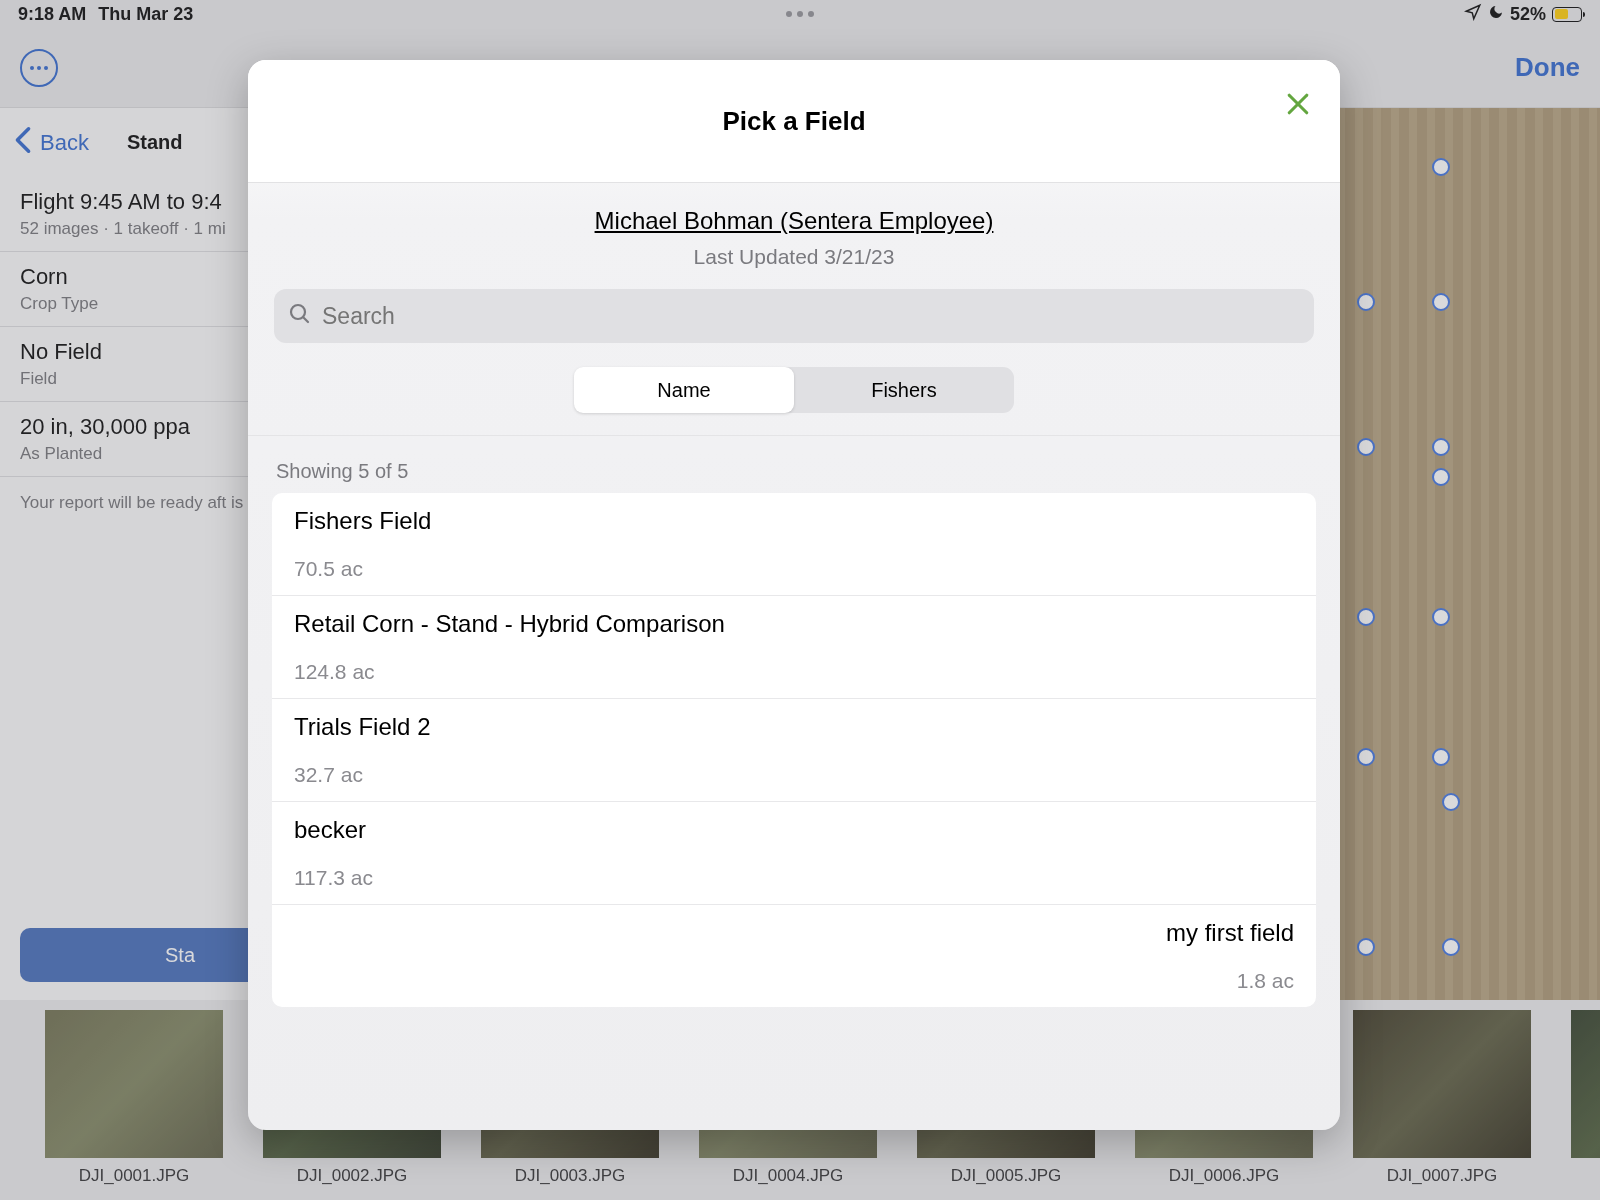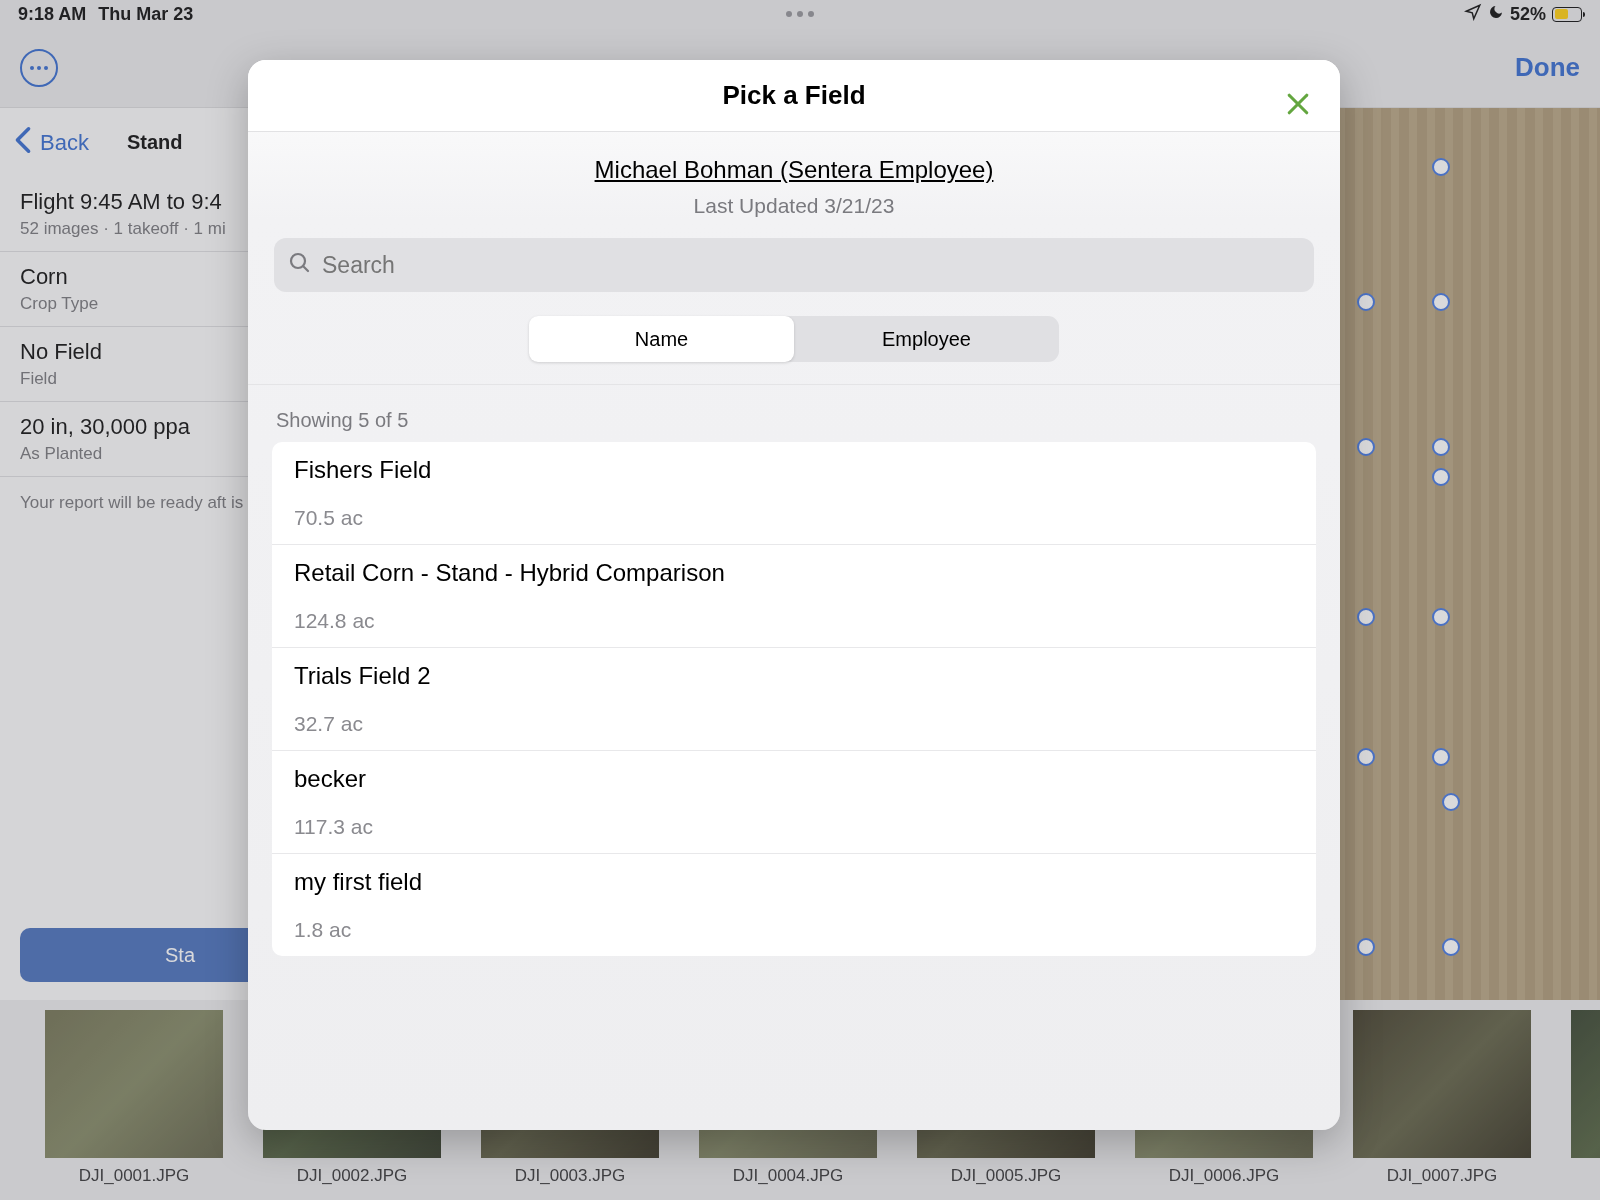--- a/index.html
+++ b/index.html
@@ -44,42 +44,42 @@
 .thumbs { position: absolute; left: 0; right: 0; bottom: 0; height: 200px; display: flex; gap: 18px; padding: 10px 14px 0 14px; background: #eaeaec; }
 .thumb { width: 200px; display: flex; flex-direction: column; align-items: center; padding-left: 40px; }
 .thumb-img { width: 178px; height: 148px; background: linear-gradient(135deg, #6b6b4a, #7c815b, #5a5a3f); }
 .thumb-img.g2 { background: linear-gradient(135deg, #2d3a24, #4a5a36, #2a321f); }
 .thumb-img.g3 { background: linear-gradient(135deg, #3a3520, #59593c, #2e2a18); }
 .thumb-label { font-size: 17px; color: #2a2a2c; margin-top: 8px; }
 
 
 .modal-backdrop { position: absolute; inset: 0; background: rgba(120,120,125,0.28); }
 .modal { position: absolute; top: 60px; left: 248px; width: 1092px; height: 1070px; background: linear-gradient(#fefefe, #f2f2f4 160px, #eeeef0); border-radius: 18px; overflow: hidden; box-shadow: 0 12px 40px rgba(0,0,0,0.25); display: flex; flex-direction: column; }
-.modal-header { position: relative; height: 72px; display: flex; align-items: center; justify-content: center; border-bottom: 1px solid #e2e2e4; background: #fff; }
+.modal-header { position: relative; height: 123px; display: flex; align-items: center; justify-content: center; border-bottom: 1px solid #e2e2e4; background: #fff; }
 .modal-title { font-size: 26px; font-weight: 700; color: #000; }
 .modal-close { position: absolute; right: 24px; top: 28px; width: 36px; height: 36px; display: flex; align-items: center; justify-content: center; }
 .modal-close svg { width: 30px; height: 30px; }
 
 .modal-sub { text-align: center; padding-top: 24px; }
 .modal-sub .user { font-size: 24px; color: #000; text-decoration: underline; }
 .modal-sub .updated { font-size: 21px; color: #7a7a7f; margin-top: 10px; }
 
 .search-wrap { margin: 20px 26px 0 26px; height: 54px; background: #e0e0e3; border-radius: 12px; display: flex; align-items: center; padding: 0 14px; gap: 10px; }
 .search-icon svg { width: 24px; height: 24px; stroke: #7a7a7f; fill: none; }
 .search-input { flex: 1; background: none; border: none; font-size: 23px; color: #7a7a7f; outline: none; }
 
-.segmented { margin: 24px auto 0 auto; width: 530px; height: 46px; background: #e0e0e3; border-radius: 11px; padding: 0; display: flex; }
+.segmented { margin: 24px auto 0 auto; width: 440px; height: 46px; background: #e0e0e3; border-radius: 11px; padding: 0; display: flex; }
 .segmented .seg { flex: 1; display: flex; align-items: center; justify-content: center; font-size: 20px; color: #000; border-radius: 9px; }
 .segmented .seg.active { background: #fff; box-shadow: 0 1px 3px rgba(0,0,0,0.15); font-weight: 500; }
 
 .showing { padding: 24px 28px 10px 28px; font-size: 20px; color: #7a7a7f; border-top: 1px solid #e4e4e6; margin-top: 22px; }
 
 .field-list { margin: 0 24px; background: #fff; border-radius: 10px; overflow: hidden; }
 .field-item { padding: 14px 22px; border-bottom: 1px solid #e8e8ea; }
-.field-item:last-child { border-bottom: none; }
+.field-item:last-child { border-bottom: none; text-align: right; }
 .field-item .name { font-size: 24px; color: #000; font-weight: 500; }
 .field-item .area { font-size: 21px; color: #8a8a8f; margin-top: 22px; }
 </style>
 </head>
 <body>
 
 <div class="status-bar">
   <div class="status-left">
     <span>9:18 AM</span>
     <span>Thu Mar 23</span>
@@ -227,21 +227,21 @@
       <svg viewBox="0 0 24 24" stroke-width="2.2" stroke-linecap="round">
           <circle cx="10" cy="10" r="7"></circle>
           <line x1="20" y1="20" x2="15" y2="15"></line>
         </svg>
     </span>
     <input class="search-input" placeholder="Search" style="">
   </div>
 
   <div class="segmented">
     <div class="seg active">Name</div>
-    <div class="seg">Employee</div>
+    <div class="seg">Fishers</div>
   </div>
 
   <div class="showing">Showing 5 of 5</div>
 
   <div class="field-list">
     <div class="field-item">
       <div class="name">Fishers Field</div>
       <div class="area">70.5 ac</div>
     </div>
     <div class="field-item">

